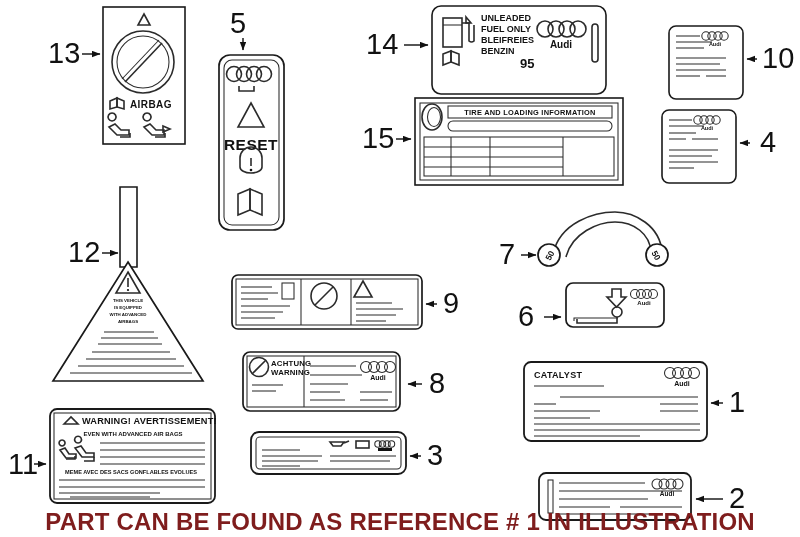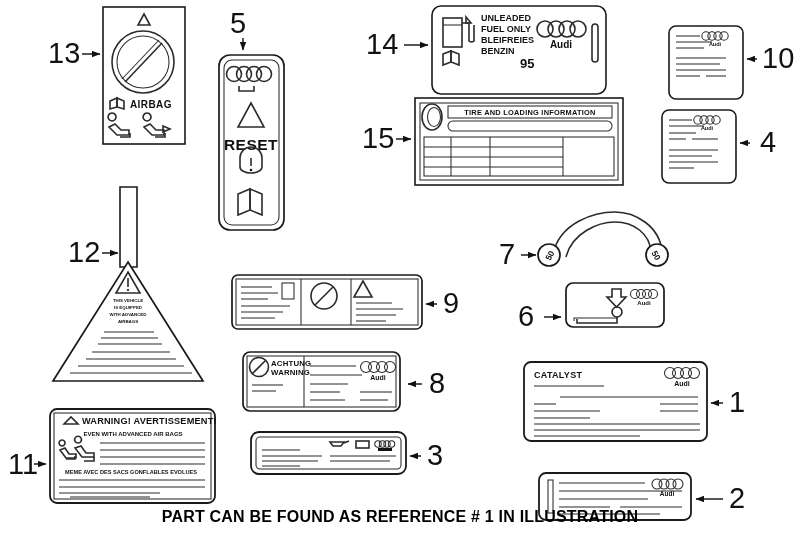--- a/index.html
+++ b/index.html
@@ -23,24 +23,24 @@
     top: 0; left: 0;
     width: 800px;
     height: 537px;
   }
   .caption {
     position: absolute;
     left: 0;
     top: 508px;
     width: 800px;
     text-align: center;
-    color: #000000;
+    color: #7f1d1d;
     font-family: "Liberation Sans", sans-serif;
     font-weight: bold;
-    font-size: 16px;
+    font-size: 24px;
     letter-spacing: 0.2px;
     white-space: nowrap;
     z-index: 50;
   }
   .fillwhite { fill: #ffffff; stroke: #1a1a1a; }
   .callout {
     font-family: "Liberation Sans", sans-serif;
     font-size: 29px;
     fill: #111111;
     font-weight: 400;

